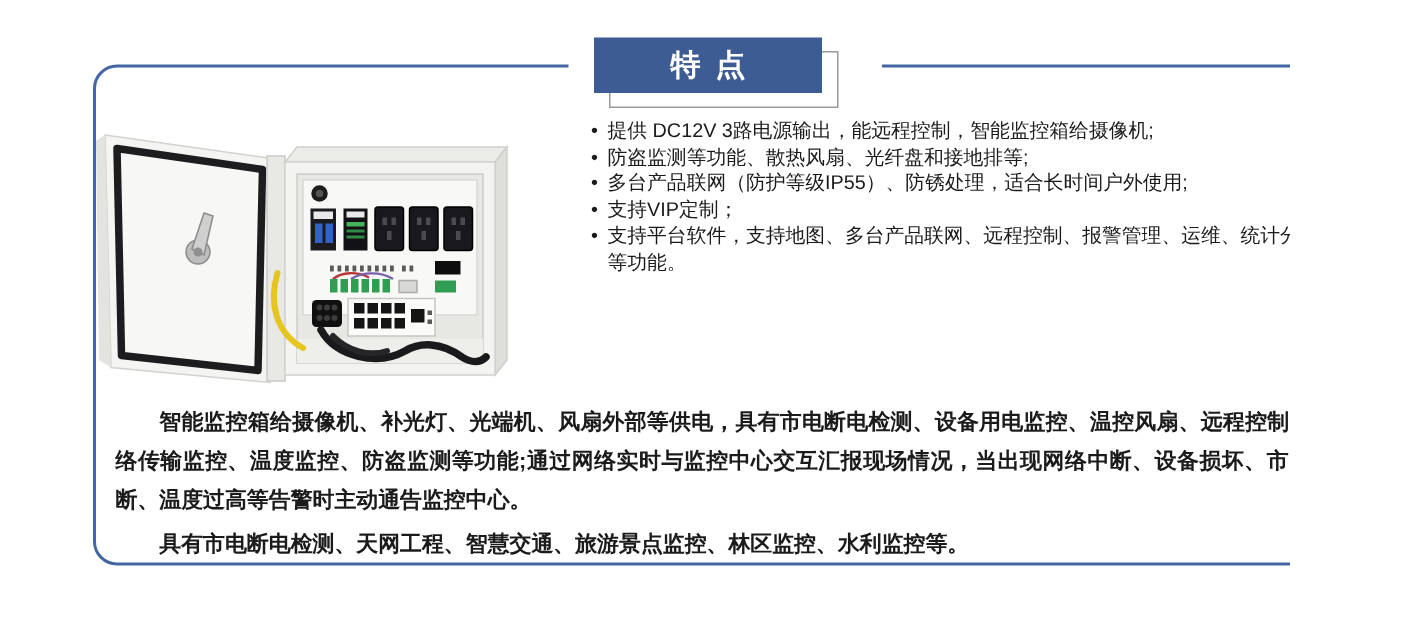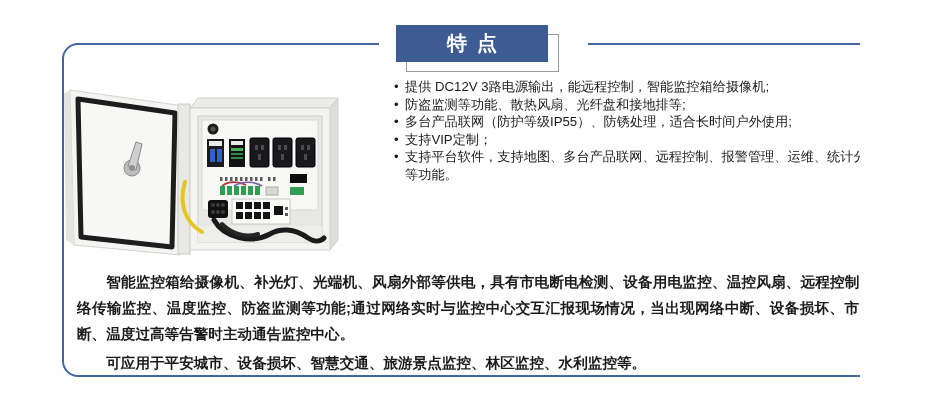--- a/index.html
+++ b/index.html
@@ -185,16 +185,16 @@
 
       <li><span class="dot">•</span><span>多台产品联网（防护等级IP55）、防锈处理，适合长时间户外使用;</span></li>
 
       <li><span class="dot">•</span><span>支持VIP定制；</span></li>
 
       <li><span class="dot">•</span><span>支持平台软件，支持地图、多台产品联网、远程控制、报警管理、运维、统计分析等功能。</span></li>
     </ul>
 
   <div class="desc">
     <p>智能监控箱给摄像机、补光灯、光端机、风扇外部等供电，具有市电断电检测、设备用电监控、温控风扇、远程控制、网络传输监控、温度监控、防盗监测等功能;通过网络实时与监控中心交互汇报现场情况，当出现网络中断、设备损坏、市电中断、温度过高等告警时主动通告监控中心。</p>
-    <p>可应用于平安城市、设备损坏、智慧交通、旅游景点监控、林区监控、水利监控等。</p>
+    <p>具有市电断电检测、天网工程、智慧交通、旅游景点监控、林区监控、水利监控等。</p>
   </div>
 
 </div>
 
 </body></html>

